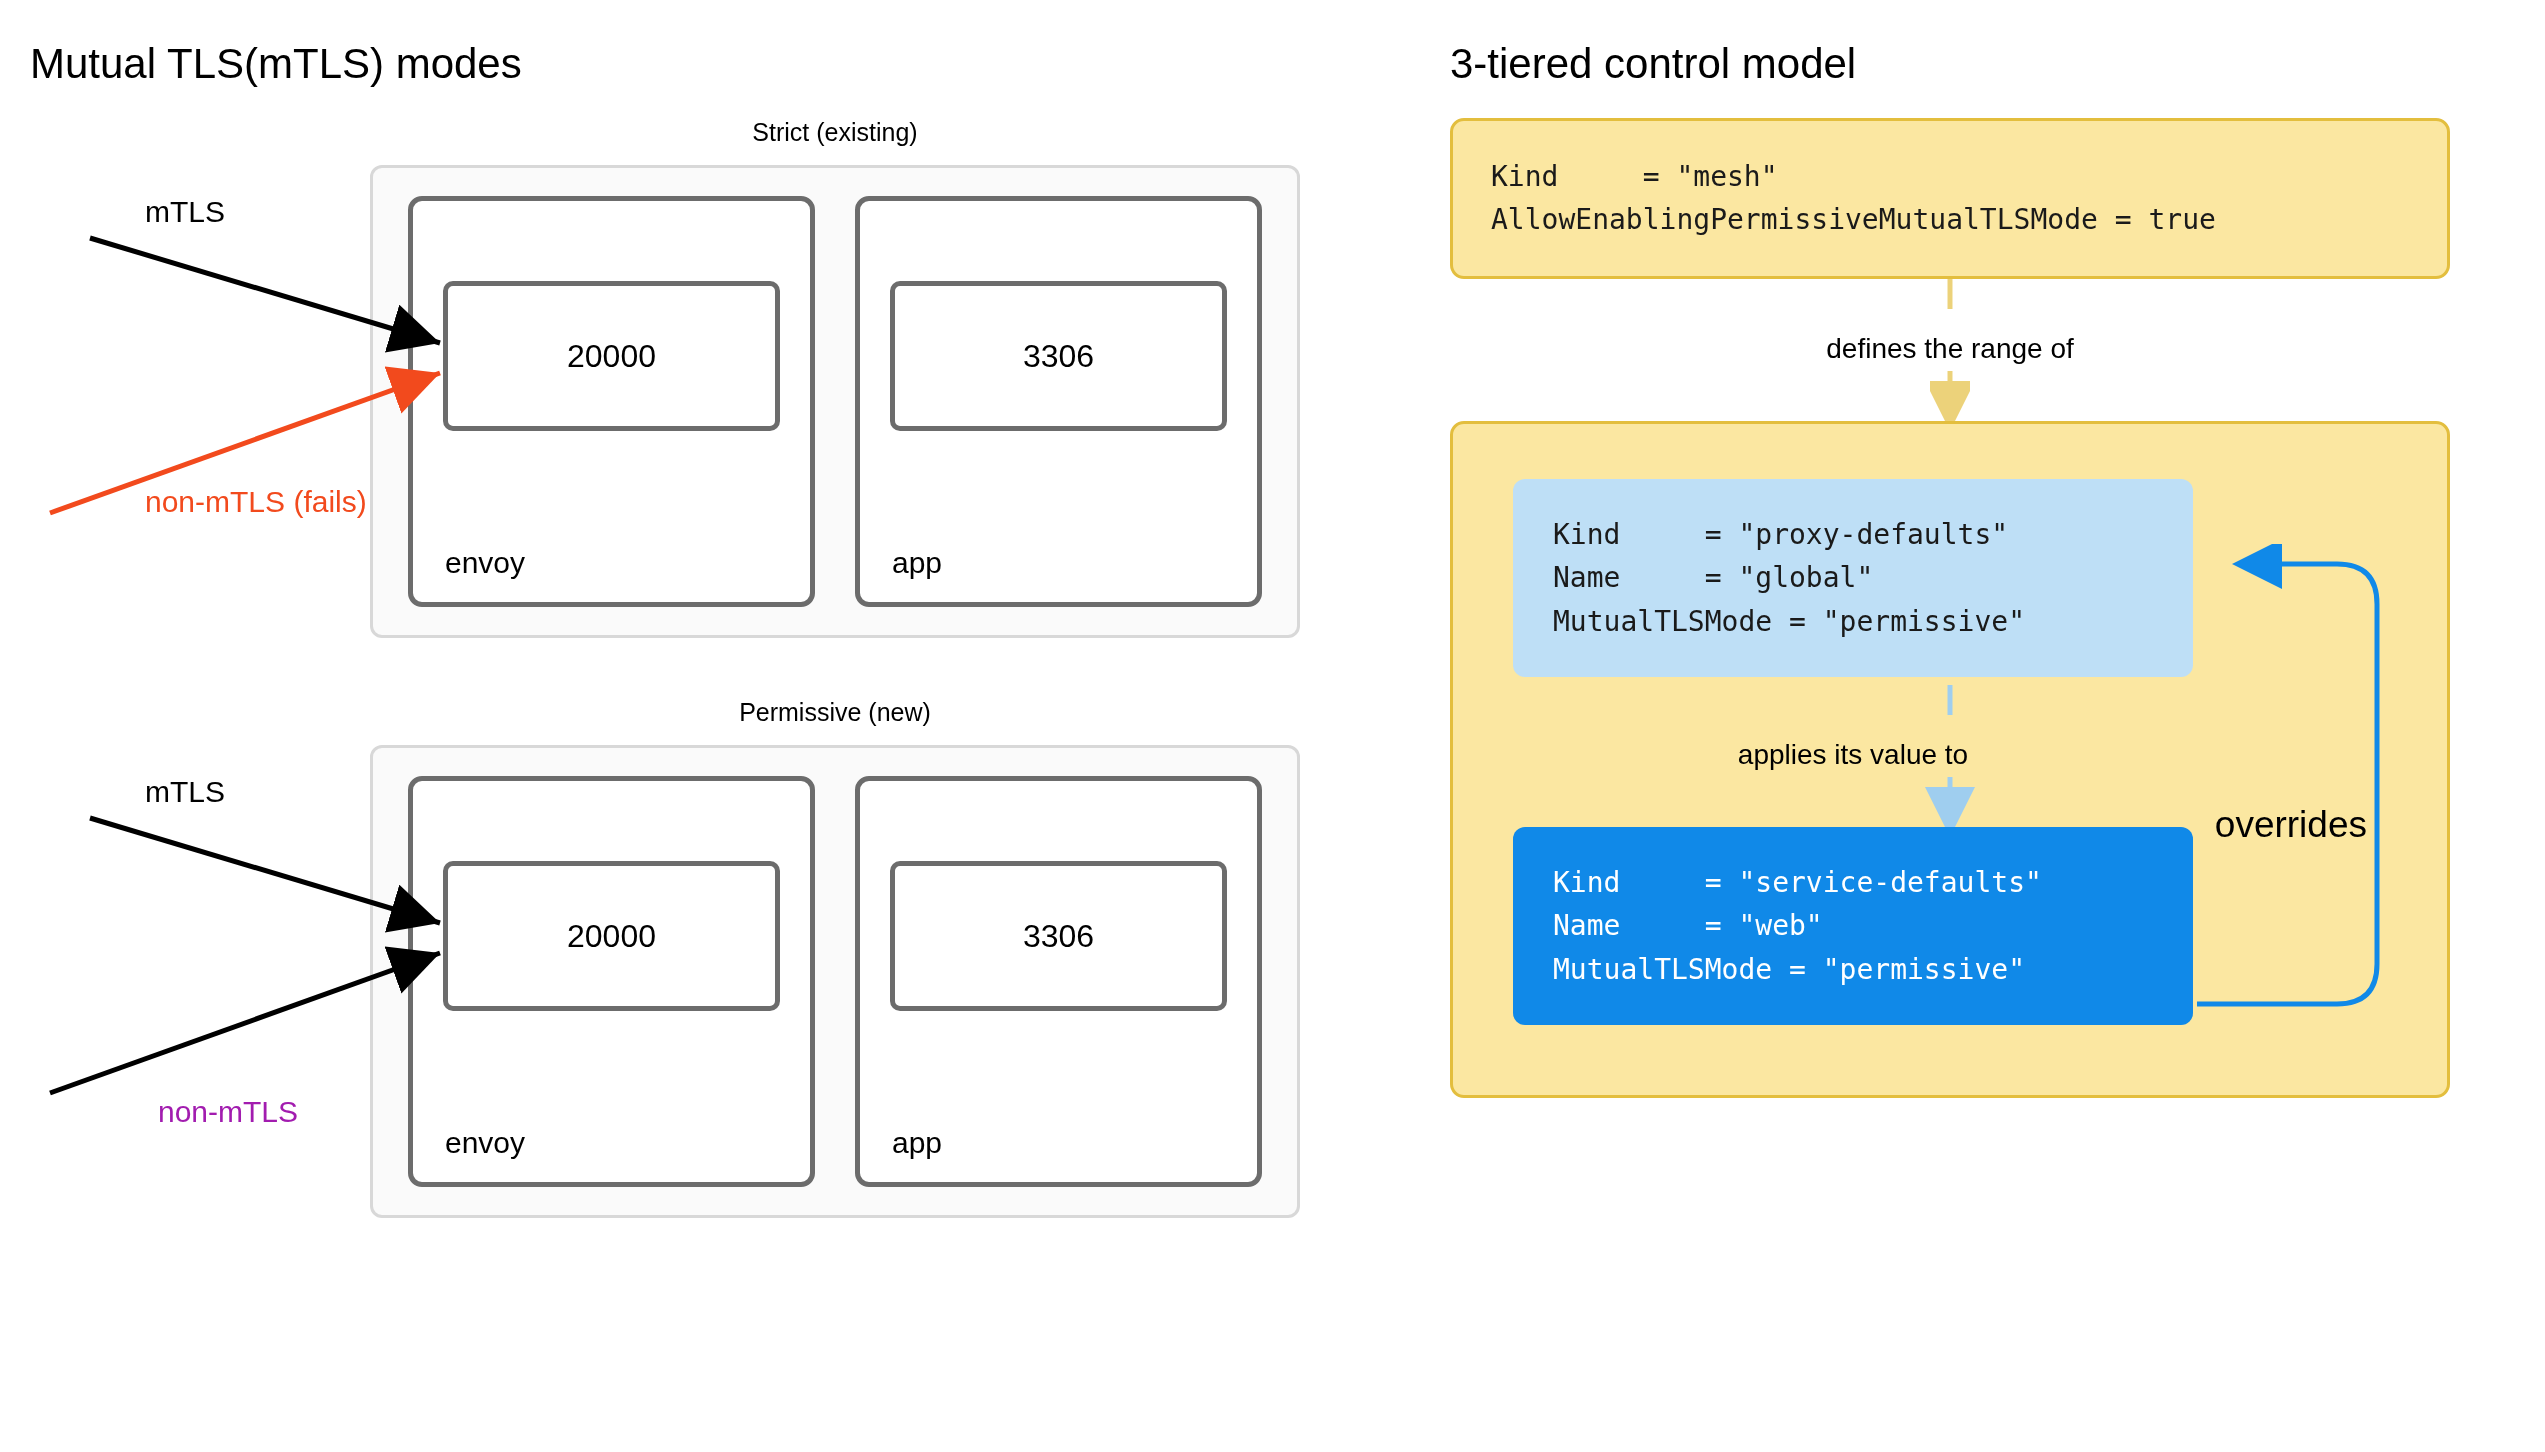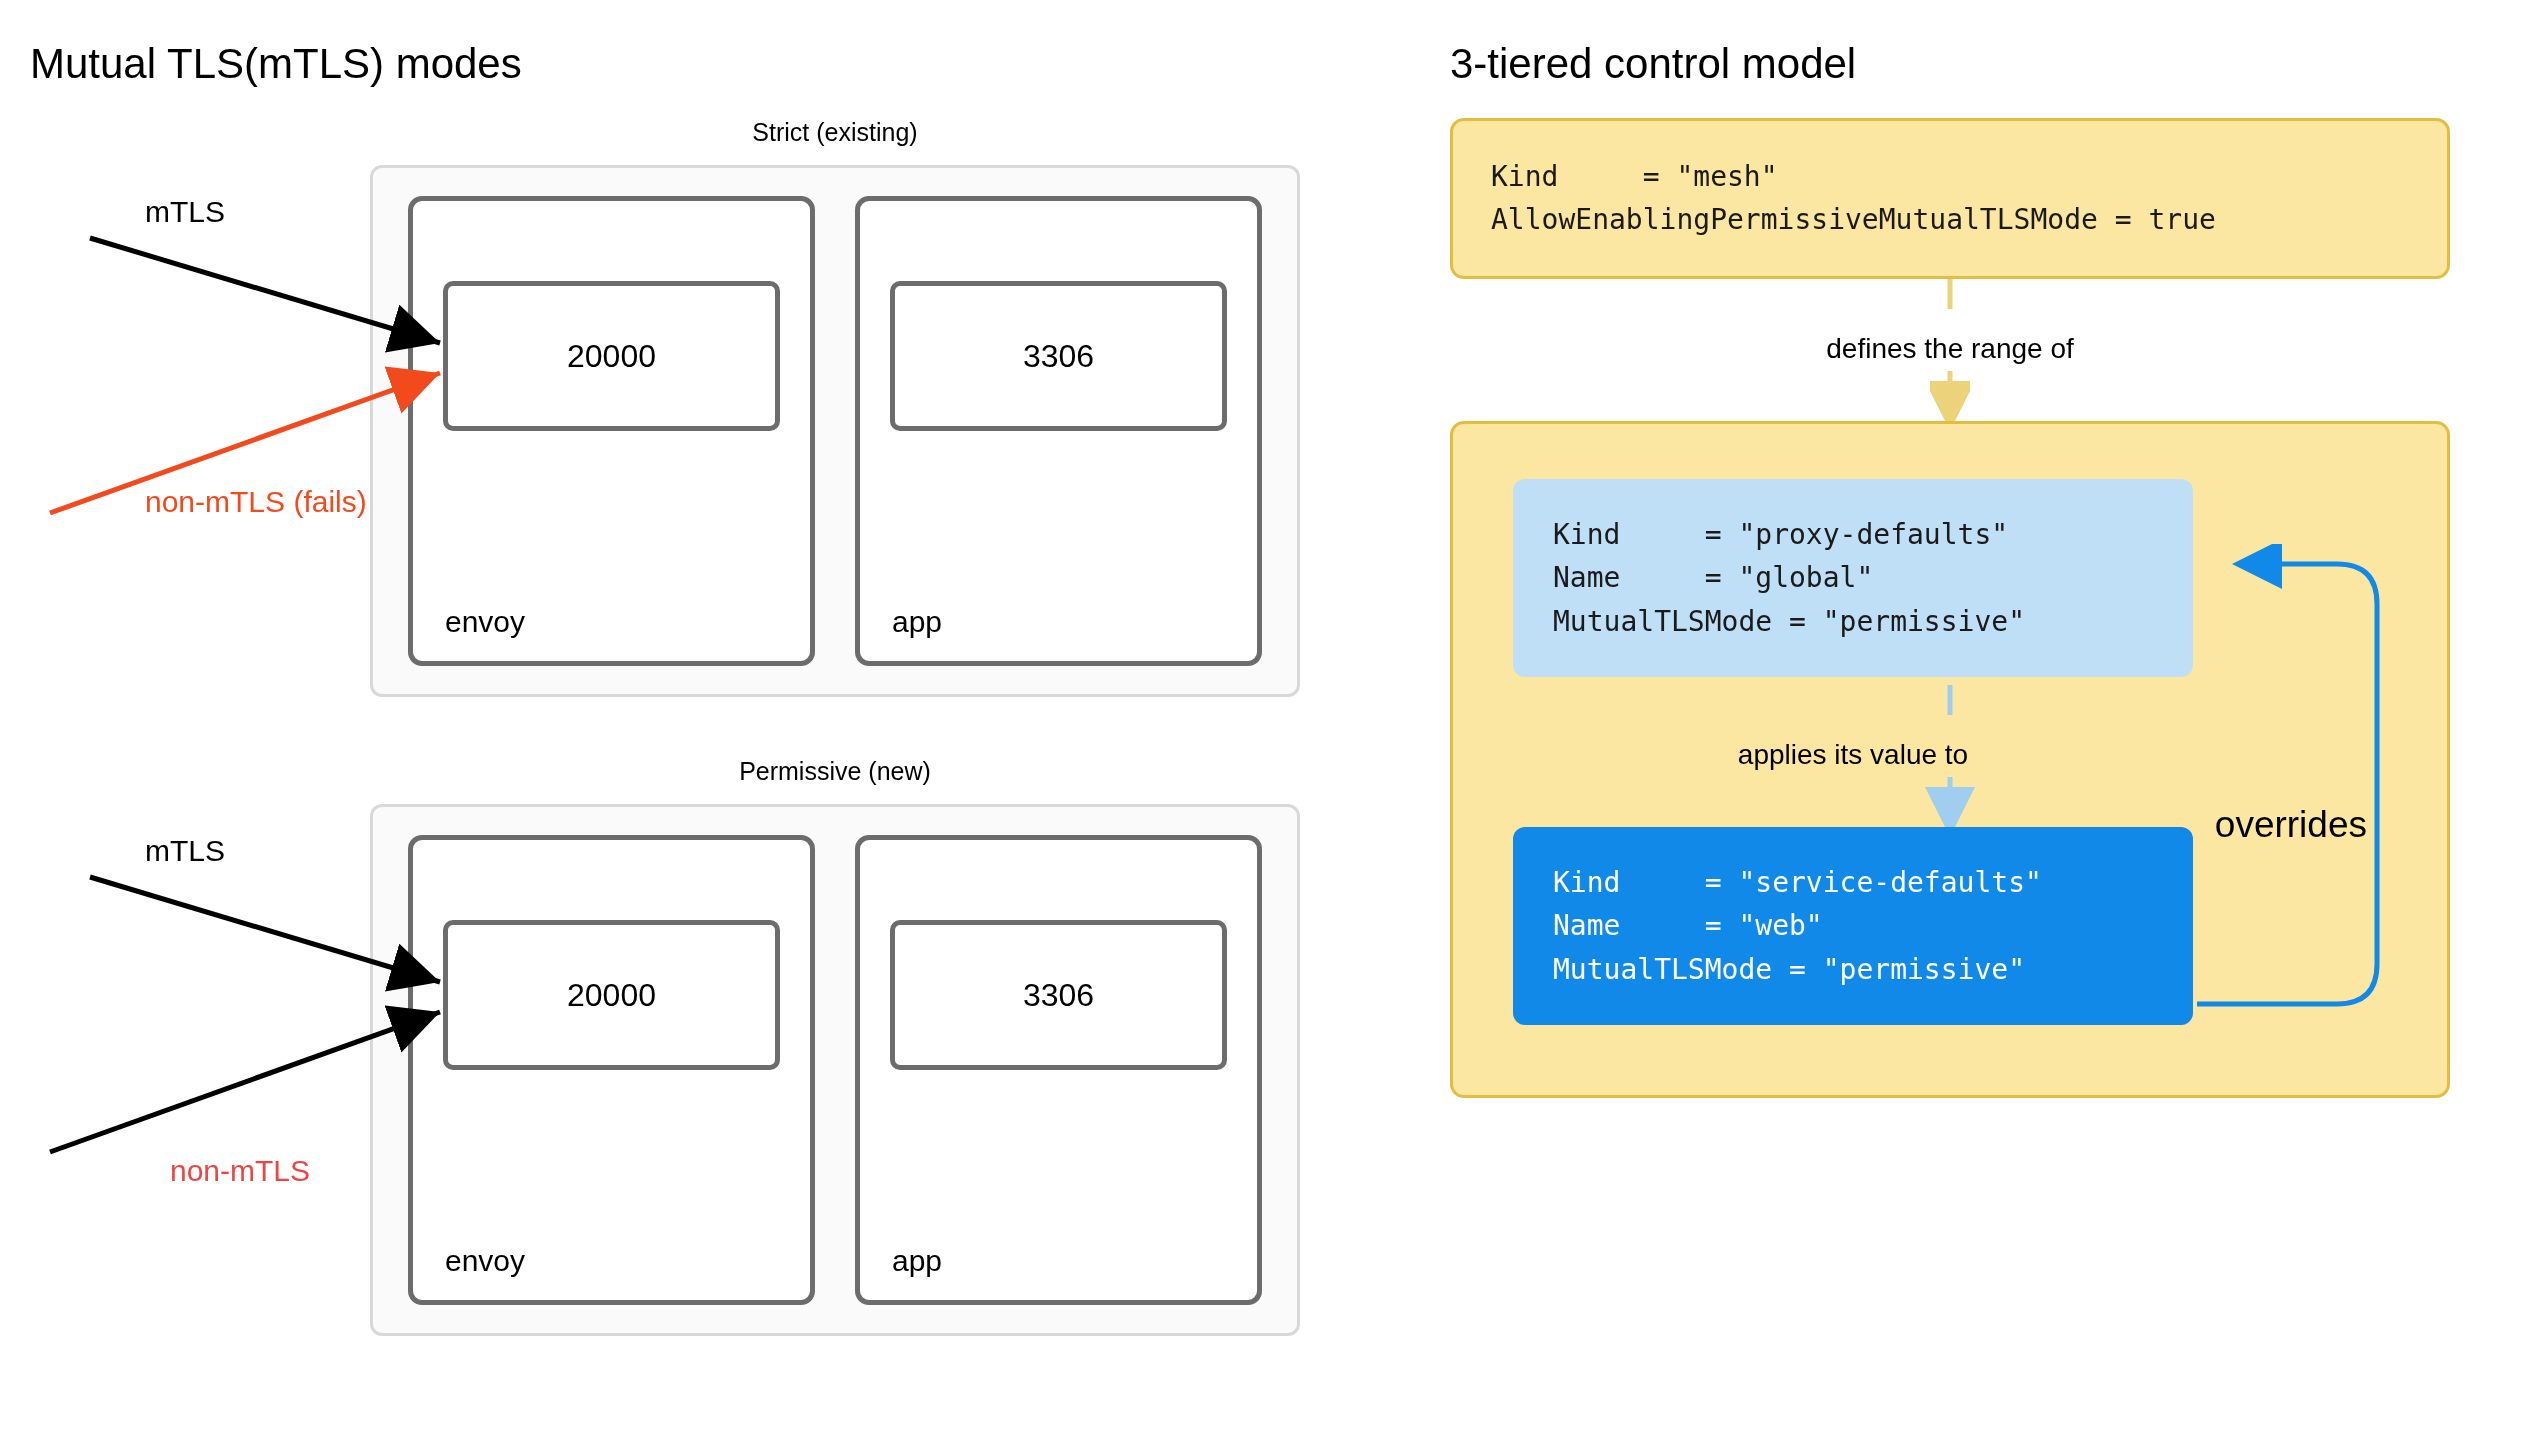--- a/index.html
+++ b/index.html
@@ -29,21 +29,21 @@
   .mode-title {
     font-size: 25px;
     font-weight: 400;
     color: #000;
     text-align: center;
     width: 930px;
     margin-bottom: 18px;
   }
   .pod-outer {
     width: 930px;
-    height: 532px;
+    height: 473px;
     border: 3px solid #d8d8d8;
     border-radius: 12px;
     background: #fafafa;
     display: flex;
     gap: 40px;
     padding: 28px 35px;
   }
   .container-box {
     flex: 1;
     border: 5px solid #6c6c6c;
@@ -201,21 +201,21 @@
       <svg class="arrow-layer" viewBox="0 0 420 500">
         <defs>
           <marker id="ah-black-1" markerWidth="12" markerHeight="12" refX="10" refY="5" orient="auto">
             <path d="M0,0 L10,5 L0,10 z" fill="#000"></path>
           </marker>
         </defs>
         <line x1="60" y1="120" x2="410" y2="225" stroke="#000" stroke-width="5" marker-end="url(#ah-black-1)"></line>
         <line x1="20" y1="395" x2="410" y2="255" stroke="#000" stroke-width="5" marker-end="url(#ah-black-1)"></line>
       </svg>
       <div class="arrow-label" style="left:115px; top:75px; color:#000">mTLS</div>
-      <div class="arrow-label" style="left:140px; top:395px; color:#ef4444">non-mTLS</div>
+      <div class="arrow-label" style="left:128px; top:395px; color:#a21caf">non-mTLS</div>
     </div>
   </div>
 
   <div class="right">
     <h1 class="section-title">3-tiered control model</h1>
 
     <div class="tier-box">Kind     = "mesh"
 AllowEnablingPermissiveMutualTLSMode = true</div>
 
     <svg class="arrow-down-svg" width="40" height="40">

